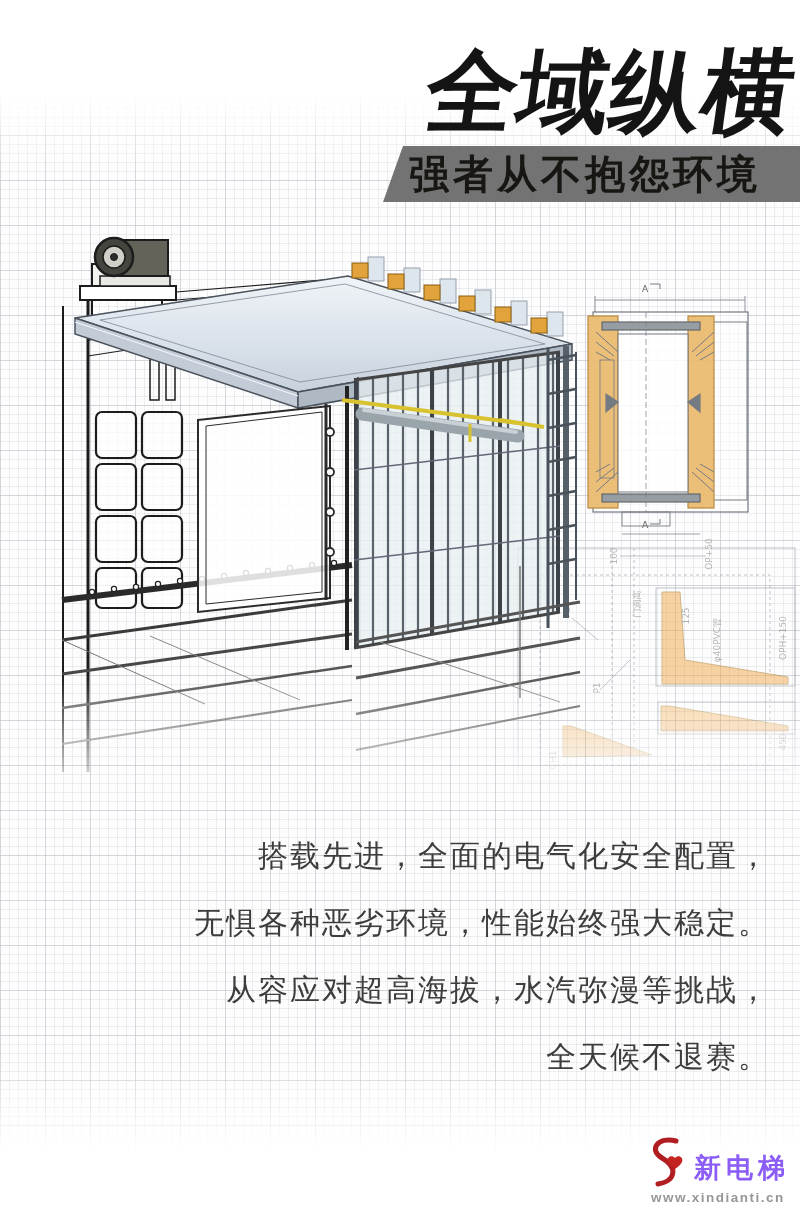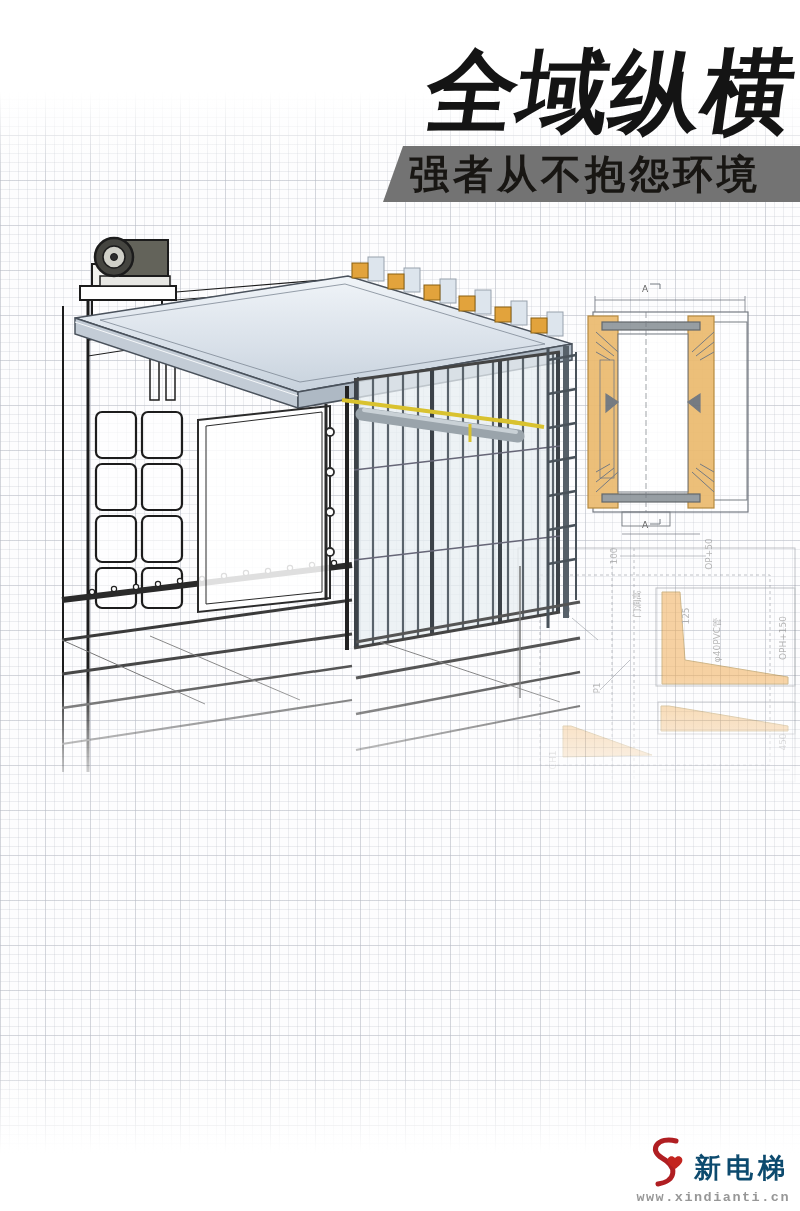--- a/index.html
+++ b/index.html
@@ -40,28 +40,27 @@
   
   .copy{
     position:absolute;top:841px;right:30px;z-index:3;text-align:right;
     color:#3d3d3d;font-size:30px;letter-spacing:2px;white-space:nowrap;
   }
   .copy .line{height:30px;line-height:30px;margin-bottom:37px;}
   
   .logo{position:absolute;right:10px;top:1136px;z-index:3;text-align:center;}
   .logo-row{display:flex;align-items:flex-end;justify-content:flex-end;}
   .logo-name{
-    font-size:27px;font-weight:bold;color:#0c4a6e;letter-spacing:5px;line-height:1;
+    font-size:27px;font-weight:bold;color:#8b5cf6;letter-spacing:5px;line-height:1;
     text-shadow:-1px -1px 0 #fff,1px -1px 0 #fff,-1px 1px 0 #fff,1px 1px 0 #fff;
     margin-left:4px;margin-bottom:6px;
   }
   .logo-url{
     margin-top:2px;font-size:13.5px;font-weight:bold;color:#979797;letter-spacing:1.5px;
     text-shadow:-1px -1px 0 #fff,1px -1px 0 #fff,-1px 1px 0 #fff,1px 1px 0 #fff;
-    font-family:Liberation Mono, monospace;
   }
 </style>
 </head>
 <body>
 
 <div class="poster">
   <div class="grid"></div>
   <div class="fade-top"></div>
   <div class="fade-bottom"></div>
 
@@ -298,20 +297,26 @@
         <line x1="520" y1="566" x2="520" y2="698" stroke-width="1.5" stroke="#777"></line>
       </g>
     </g>
   </svg>
 
   <h1 class="title">全域纵横</h1>
   <div class="banner" style="background:#737373;">
     <span class="banner-text">强者从不抱怨环境</span>
   </div>
 
+  <div class="copy">
+    <div class="line">搭载先进，全面的电气化安全配置，</div>
+    <div class="line">无惧各种恶劣环境，性能始终强大稳定。</div>
+    <div class="line">从容应对超高海拔，水汽弥漫等挑战，</div>
+    <div class="line">全天候不退赛。</div>
+  </div>
 
   <div class="logo">
     <div class="logo-row">
       <svg width="44" height="52" viewBox="0 0 44 52">
         <path d="M30 5 C 12 0, 2 14, 16 22 C 32 31, 30 45, 12 48" fill="none" stroke="#B01E22" stroke-width="5" stroke-linecap="round"></path>
         <path d="M29 22 c -3 -4, -9 -1, -7 4 c 1.5 3.5, 7 7, 7 7 c 0 0, 5.5 -3.5, 7 -7 c 2 -5, -4 -8, -7 -4 z" fill="#C3241F"></path>
       </svg>
       <span class="logo-name">新电梯</span>
     </div>
     <div class="logo-url">www.xindianti.cn</div>

